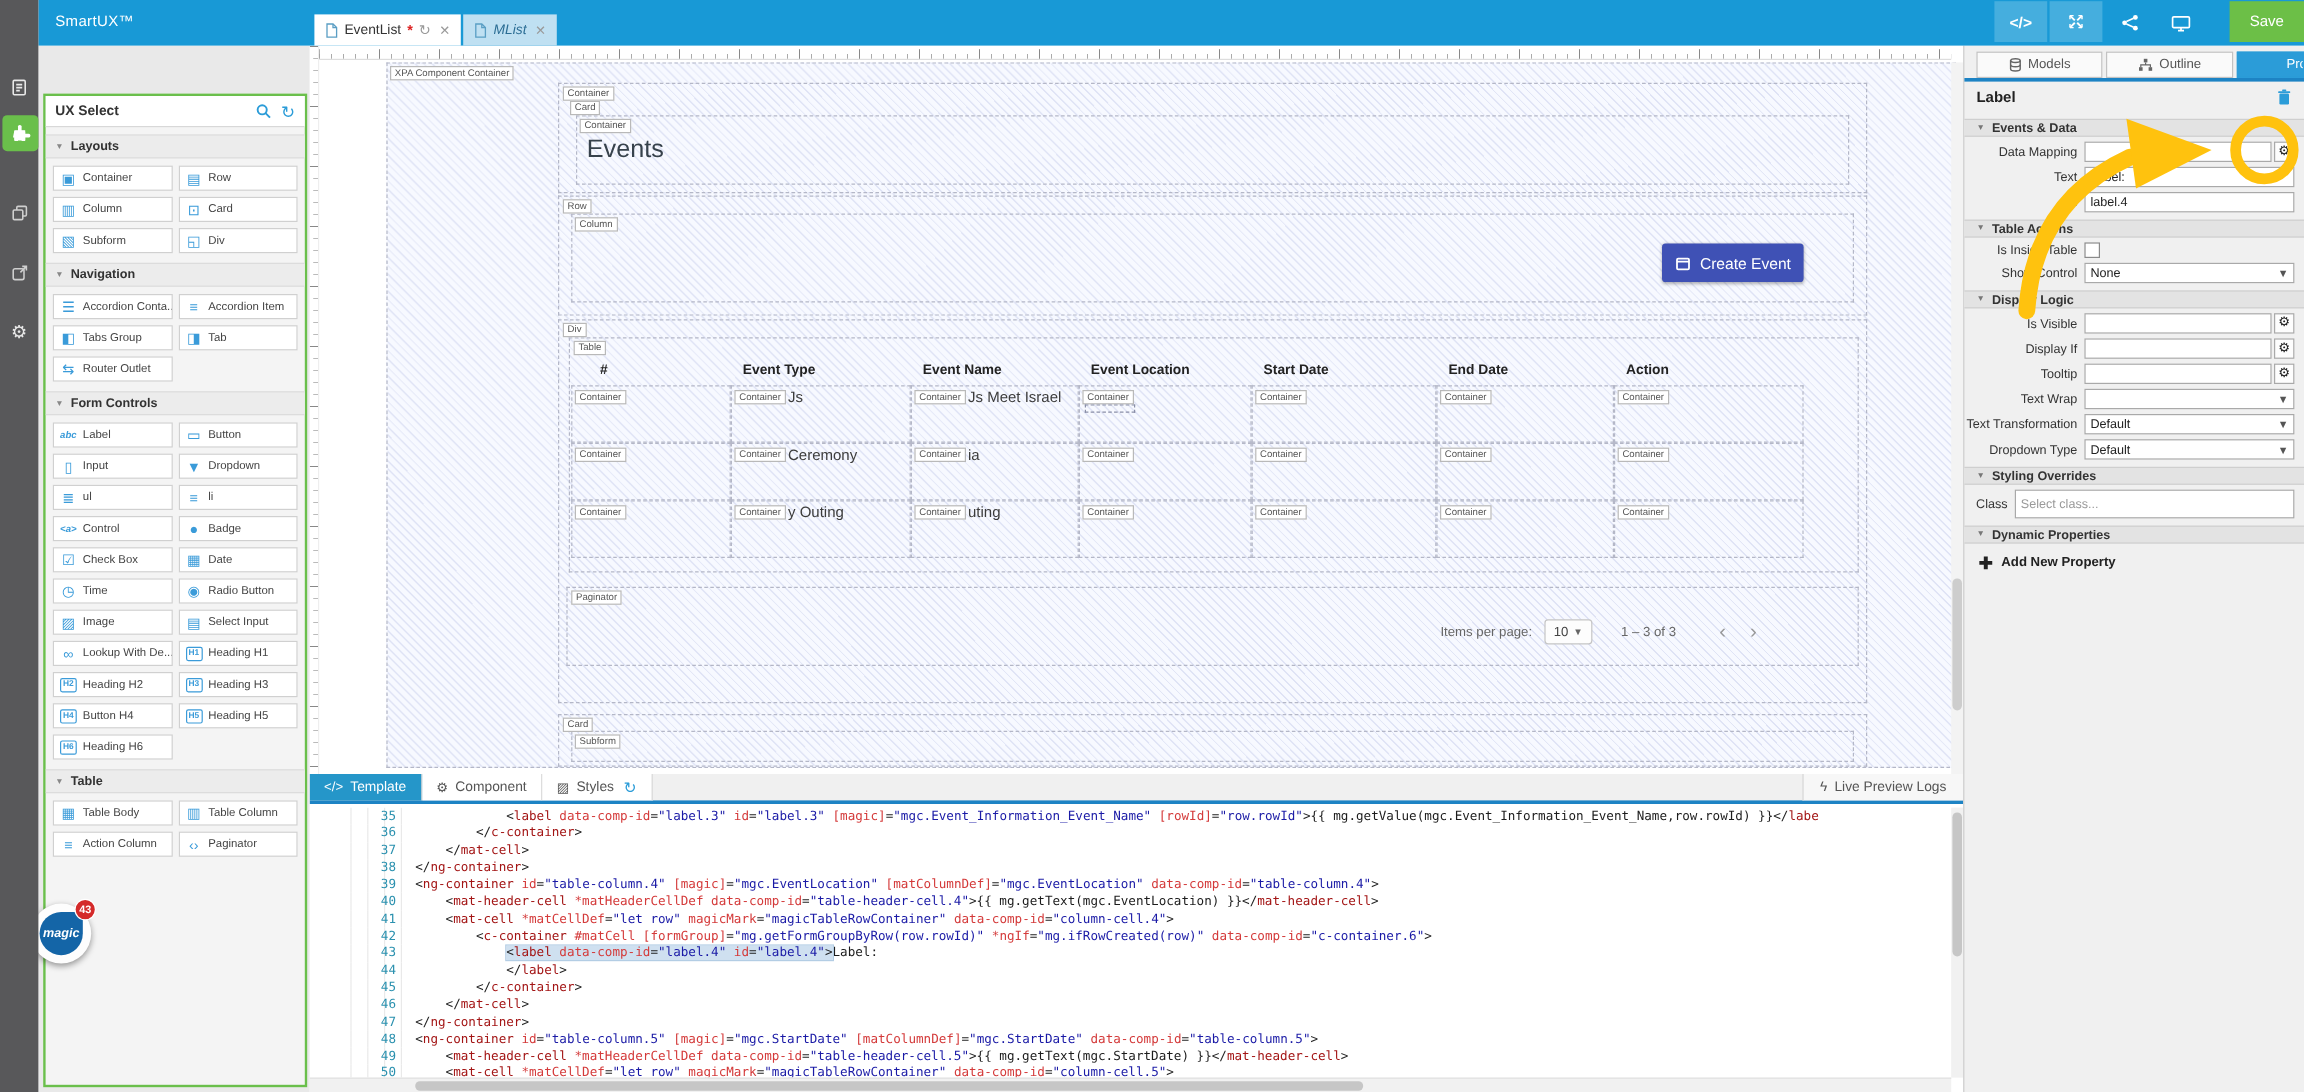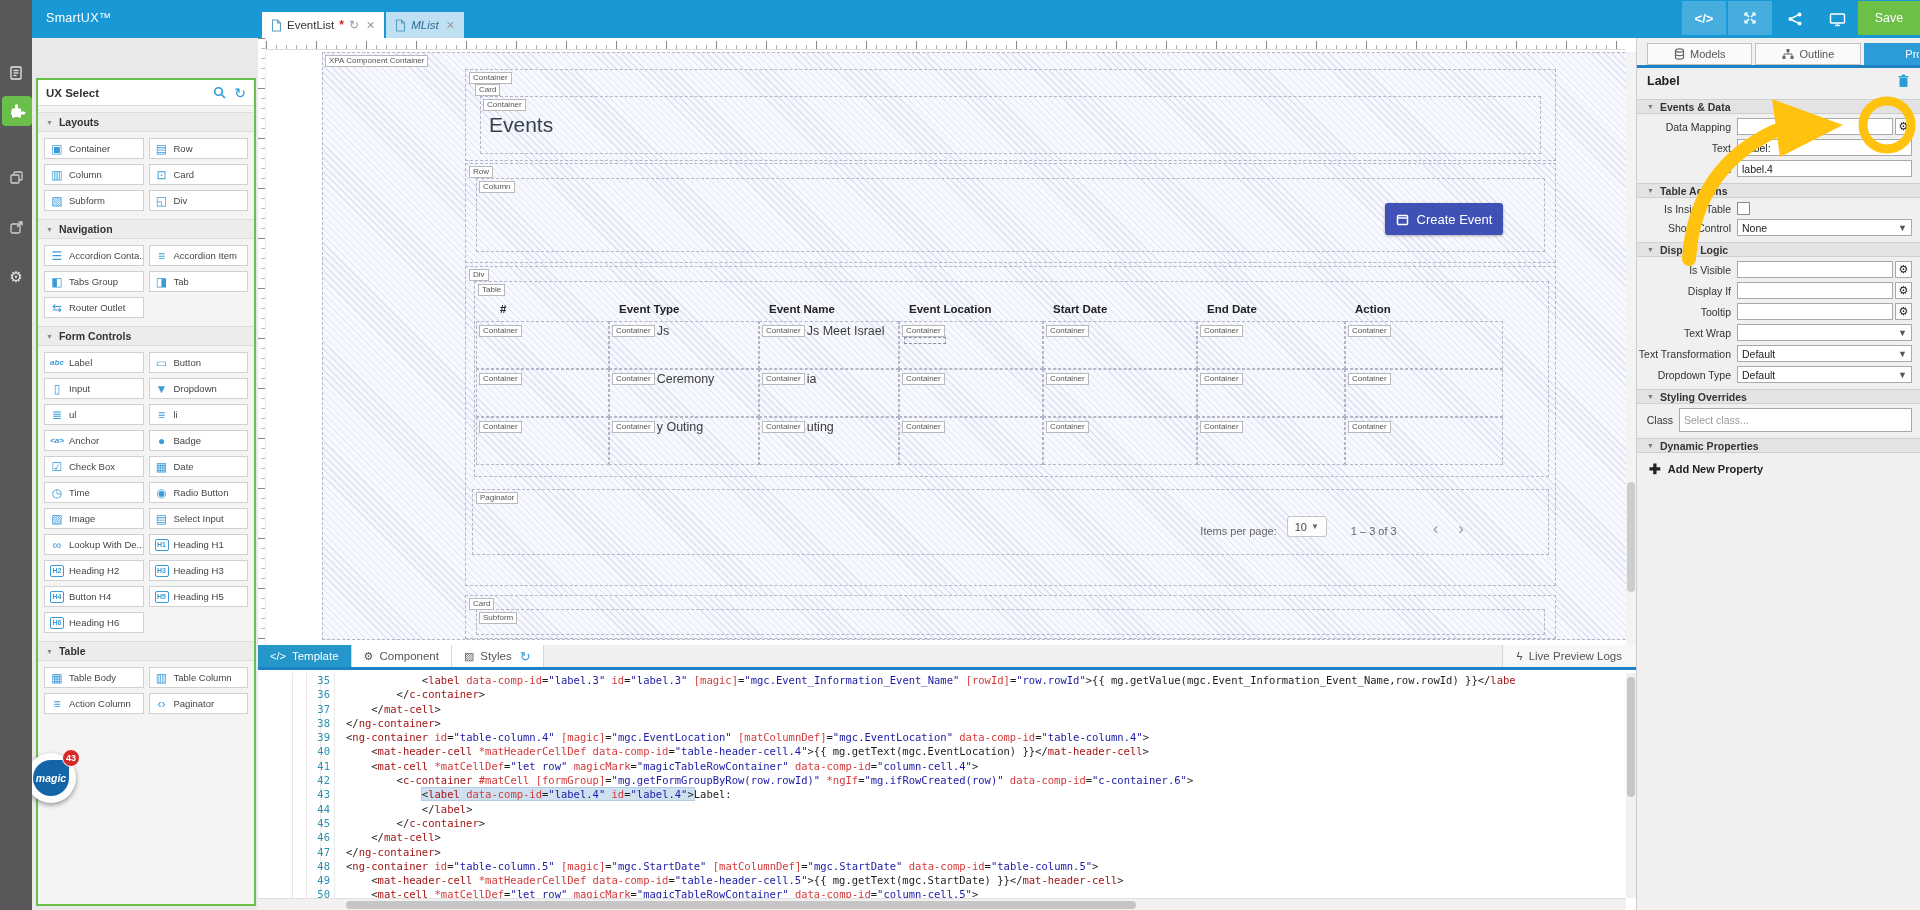--- a/index.html
+++ b/index.html
@@ -23,21 +23,21 @@
   .doc-tab.active { background:#fff; }
   .doc-tab .dt-label.italic { font-style:italic; color:#2b6d94; }
   .doc-tab .dt-mod { color:#d22; font-weight:bold; font-size:12px; }
   .doc-tab .dt-x { color:#9a9a9a; font-size:11px; margin-left:2px; }
   .doc-tab .dt-sync { color:#9a9a9a; font-size:12px; }
   .topbar-actions { position:absolute; right:0; top:0; height:38px; display:flex; align-items:center; }
   .tb-sq { width:44px; height:34px; margin-top:-2px; background:#45aede; color:#fff; display:flex; align-items:center;
     justify-content:center; font-size:13px; font-weight:bold; cursor:pointer; margin-right:2px; }
   .tb-ic { width:42px; height:34px; display:flex; align-items:center; justify-content:center; color:#fff; cursor:pointer; }
   .save-btn { width:62px; height:34px; margin-top:-2px; background:#6cbf47; color:#fff; border:none; font-size:12.5px;
-    font-family:"Liberation Sans",sans-serif; cursor:pointer; }
+    font-family:"Liberation Sans",sans-serif; cursor:pointer;margin-left:20px; }
 
   
   .left-panel { position:absolute; left:32px; top:38px; width:226px; bottom:0; background:#e9e9e9; z-index:20; }
   .app-header { height:36px; line-height:36px; padding-left:10px; font-size:11.5px; color:#333; background:#e9e9e9;
     border-bottom:2px solid #6abf4b; }
   .widgets-panel { position:absolute; left:4px; top:40px; right:2px; bottom:4px; border:2px solid #6abf4b;
     background:#f4f4f4; overflow:hidden; }
   .widgets-header { height:26px; background:#fff; border-bottom:1px solid #d8d8d8; display:flex; align-items:center;
     padding:0 8px; }
   .widgets-title { font-size:11.5px; font-weight:bold; color:#333; flex:1; }
@@ -87,21 +87,21 @@
   .mtable { position:absolute; }
   .mth-row { display:grid; }
   .mth { font-size:11.5px; font-weight:bold; color:#222; padding:8px 0 6px 10px; white-space:nowrap; }
   .mth:first-child { padding-left:24px; }
   .mtb-row { display:grid; }
   .mcell { height:48px; border:1px dashed #b4b7c7; position:relative; padding:3px 2px; font-size:0; }
   .chip-in { display:inline-block; background:#fff; border:1px solid #b9b9b9; font-size:8px; line-height:10px;
     padding:0 3px; color:#555; vertical-align:top; cursor:pointer; }
   .ctext { display:inline-block; font-size:12.5px; color:#3c3c3c; margin-left:2px; margin-top:-1px; vertical-align:top; }
   .sel-box { position:absolute; left:4px; top:15px; width:42px; height:7px; border:1px dashed #8a8fa8; }
-  .paginator-ctl { position:absolute; right:84px; top:26px; display:flex; align-items:flex-end; gap:10px; color:#666;
+  .paginator-ctl { position:absolute; right:84px; top:26px; display:flex; align-items:center; gap:10px; color:#666;
     font-size:11px; }
   .pag-select { width:40px; height:21px; border:1px solid #c5c5c5; border-radius:3px; background:#fdfdfd; display:flex;
     align-items:center; justify-content:center; gap:4px; font-size:11px; color:#444; cursor:pointer; }
   .pag-range { margin-left:14px; }
   .pag-chev { font-size:17px; color:#999; margin-left:26px; cursor:pointer; line-height:1; }
   .pag-chev.next { margin-left:10px; }
   .canvas-scroll { position:absolute; right:0; top:14px; width:10px; bottom:4px; background:#f3f3f3; }
   .canvas-thumb { position:absolute; left:1px; width:8px; top:430px; height:110px; background:#cdcdcd; border-radius:4px; }
   .canvas-down { position:absolute; left:0; bottom:0; width:10px; text-align:center; font-size:8px; color:#666; }
 
@@ -347,21 +347,21 @@
             <div class="wbtn">
               <span class="w-ic">≣</span>
               <span>ul</span>
             </div>
             <div class="wbtn">
               <span class="w-ic">≡</span>
               <span>li</span>
             </div>
             <div class="wbtn">
               <span class="w-ic txt">&lt;a&gt;</span>
-              <span>Anchor</span>
+              <span>Control</span>
             </div>
             <div class="wbtn">
               <span class="w-ic">●</span>
               <span>Badge</span>
             </div>
             <div class="wbtn">
               <span class="w-ic">☑</span>
               <span>Check Box</span>
             </div>
             <div class="wbtn">

